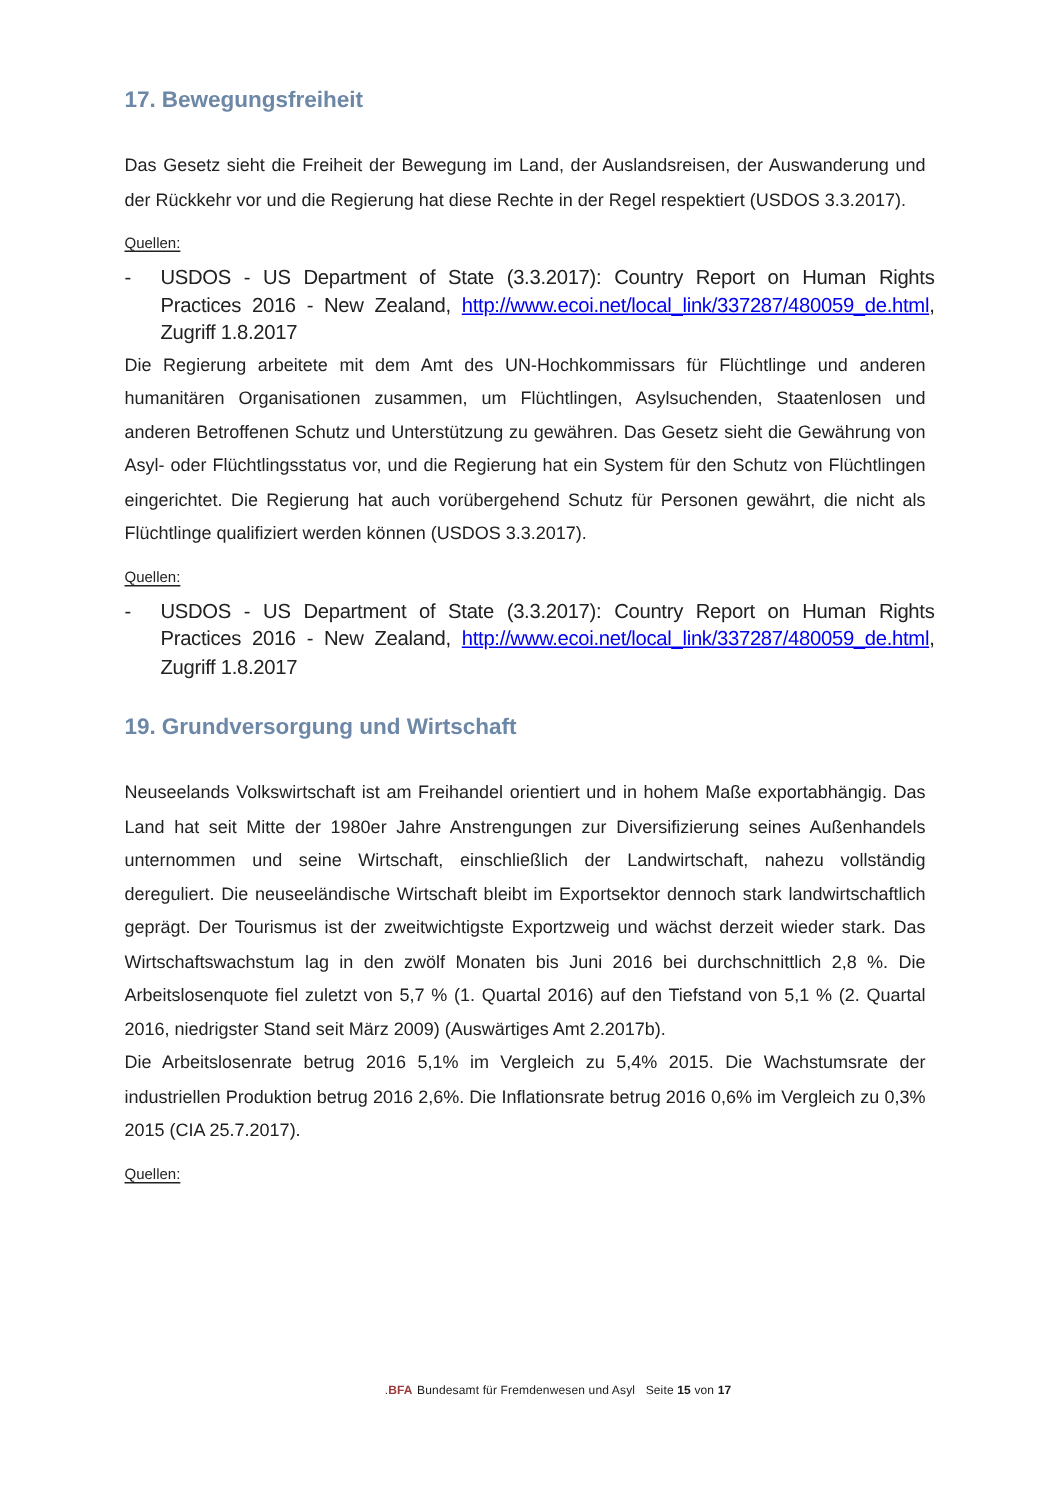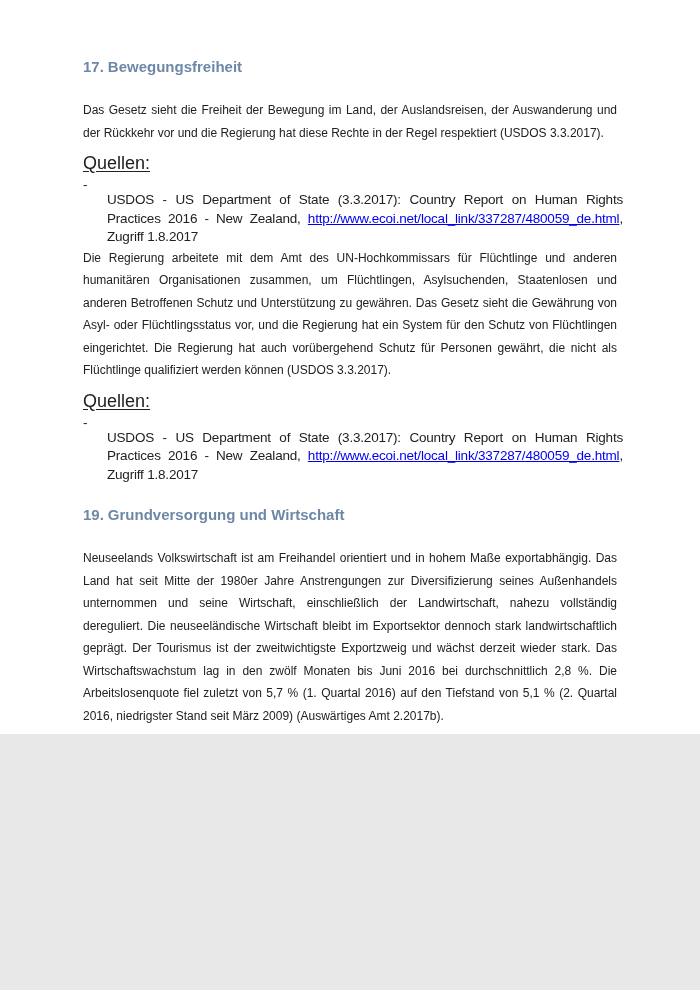--- a/index.html
+++ b/index.html
@@ -1,18 +1,18 @@
 <!DOCTYPE html>
 <html style="--heading: #6d88a7; --body-text: #212121; --link: #0000ee; --footer-logo: #9d3b3b; --page-background: #ffffff;"><head>
 <meta charset="utf-8">
 <style>
   html, body { margin: 0; padding: 0; background: #e8e8e8; }
   .page {
     width: 700px;
-    height: 734px;
+    height: 990px;
     background: var(--page-background, #fff);
     position: relative;
     box-sizing: border-box;
     padding: 58px 83px 0 83px;
     font-family: "Liberation Sans", sans-serif;
     color: var(--body-text, #212121);
     overflow: hidden;
   }
   .heading {
     font-size: 15px;
@@ -24,34 +24,34 @@
   .section:first-child .heading { margin-top: 0; }
   .h-num { margin-right: 4px; }
   .body-p {
     margin: 0;
     font-size: 12px;
     line-height: 22.5px;
     text-align: justify;
   }
   .quellen {
     margin: 8px 0 0 0;
-    font-size: 18px;
+    font-size: 10px;
     line-height: 22px;
     text-decoration: underline;
     text-underline-offset: 2px;
   }
   .src-item {
     display: flex;
     margin: 2px -6px 0 0;
     font-size: 13.5px;
     line-height: 18.5px;
     letter-spacing: -0.2px;
   }
   .src-dash { flex: 0 0 24px; }
-  .src-text { flex: 1; text-align: justify; margin-top: 15px; }
+  .src-text { flex: 1; text-align: justify; }
   .link {
     color: var(--link, #0000ee);
     text-decoration: underline;
     cursor: pointer;
     word-break: normal;
   }
   .footer {
     position: absolute;
     top: 922px;
     left: 0;
@@ -89,20 +89,21 @@
     <div class="quellen">Quellen:</div>
     <div class="src-item">
       <span class="src-dash">-</span>
       <span class="src-text"><span>USDOS - US Department of State (3.3.2017): Country Report on Human Rights Practices 2016 - New Zealand, </span><a class="link">http://www.ecoi.net/local_link/337287/480059_de.html</a><span>, Zugriff 1.8.2017</span></span>
     </div>
   </div>
 
   <div class="section">
     <h2 class="heading"><span class="h-num">19.</span><span>Grundversorgung und Wirtschaft</span></h2>
     <p class="body-p">Neuseelands Volkswirtschaft ist am Freihandel orientiert und in hohem Maße exportabhängig. Das Land hat seit Mitte der 1980er Jahre Anstrengungen zur Diversifizierung seines Außenhandels unternommen und seine Wirtschaft, einschließlich der Landwirtschaft, nahezu vollständig dereguliert. Die neuseeländische Wirtschaft bleibt im Exportsektor dennoch stark landwirtschaftlich geprägt. Der Tourismus ist der zweitwichtigste Exportzweig und wächst derzeit wieder stark. Das Wirtschaftswachstum lag in den zwölf Monaten bis Juni 2016 bei durchschnittlich 2,8 %. Die Arbeitslosenquote fiel zuletzt von 5,7 % (1. Quartal 2016) auf den Tiefstand von 5,1 % (2. Quartal 2016, niedrigster Stand seit März 2009) (Auswärtiges Amt 2.2017b).</p>
+    <p class="body-p">Die Arbeitslosenrate betrug 2016 5,1% im Vergleich zu 5,4% 2015. Die Wachstumsrate der industriellen Produktion betrug 2016 2,6%. Die Inflationsrate betrug 2016 0,6% im Vergleich zu 0,3% 2015 (CIA 25.7.2017).</p>
     <div class="quellen">Quellen:</div>
   </div>
 
   <div class="footer">
     <span><span class="f-dot">.</span><span class="f-logo-text">BFA</span></span><span class="f-org">Bundesamt für Fremdenwesen und Asyl</span><span class="f-page"><span>Seite</span> <span class="f-num">15</span> <span>von</span> <span class="f-num">17</span></span>
   </div>
 
 </div>
 
 </body></html>

